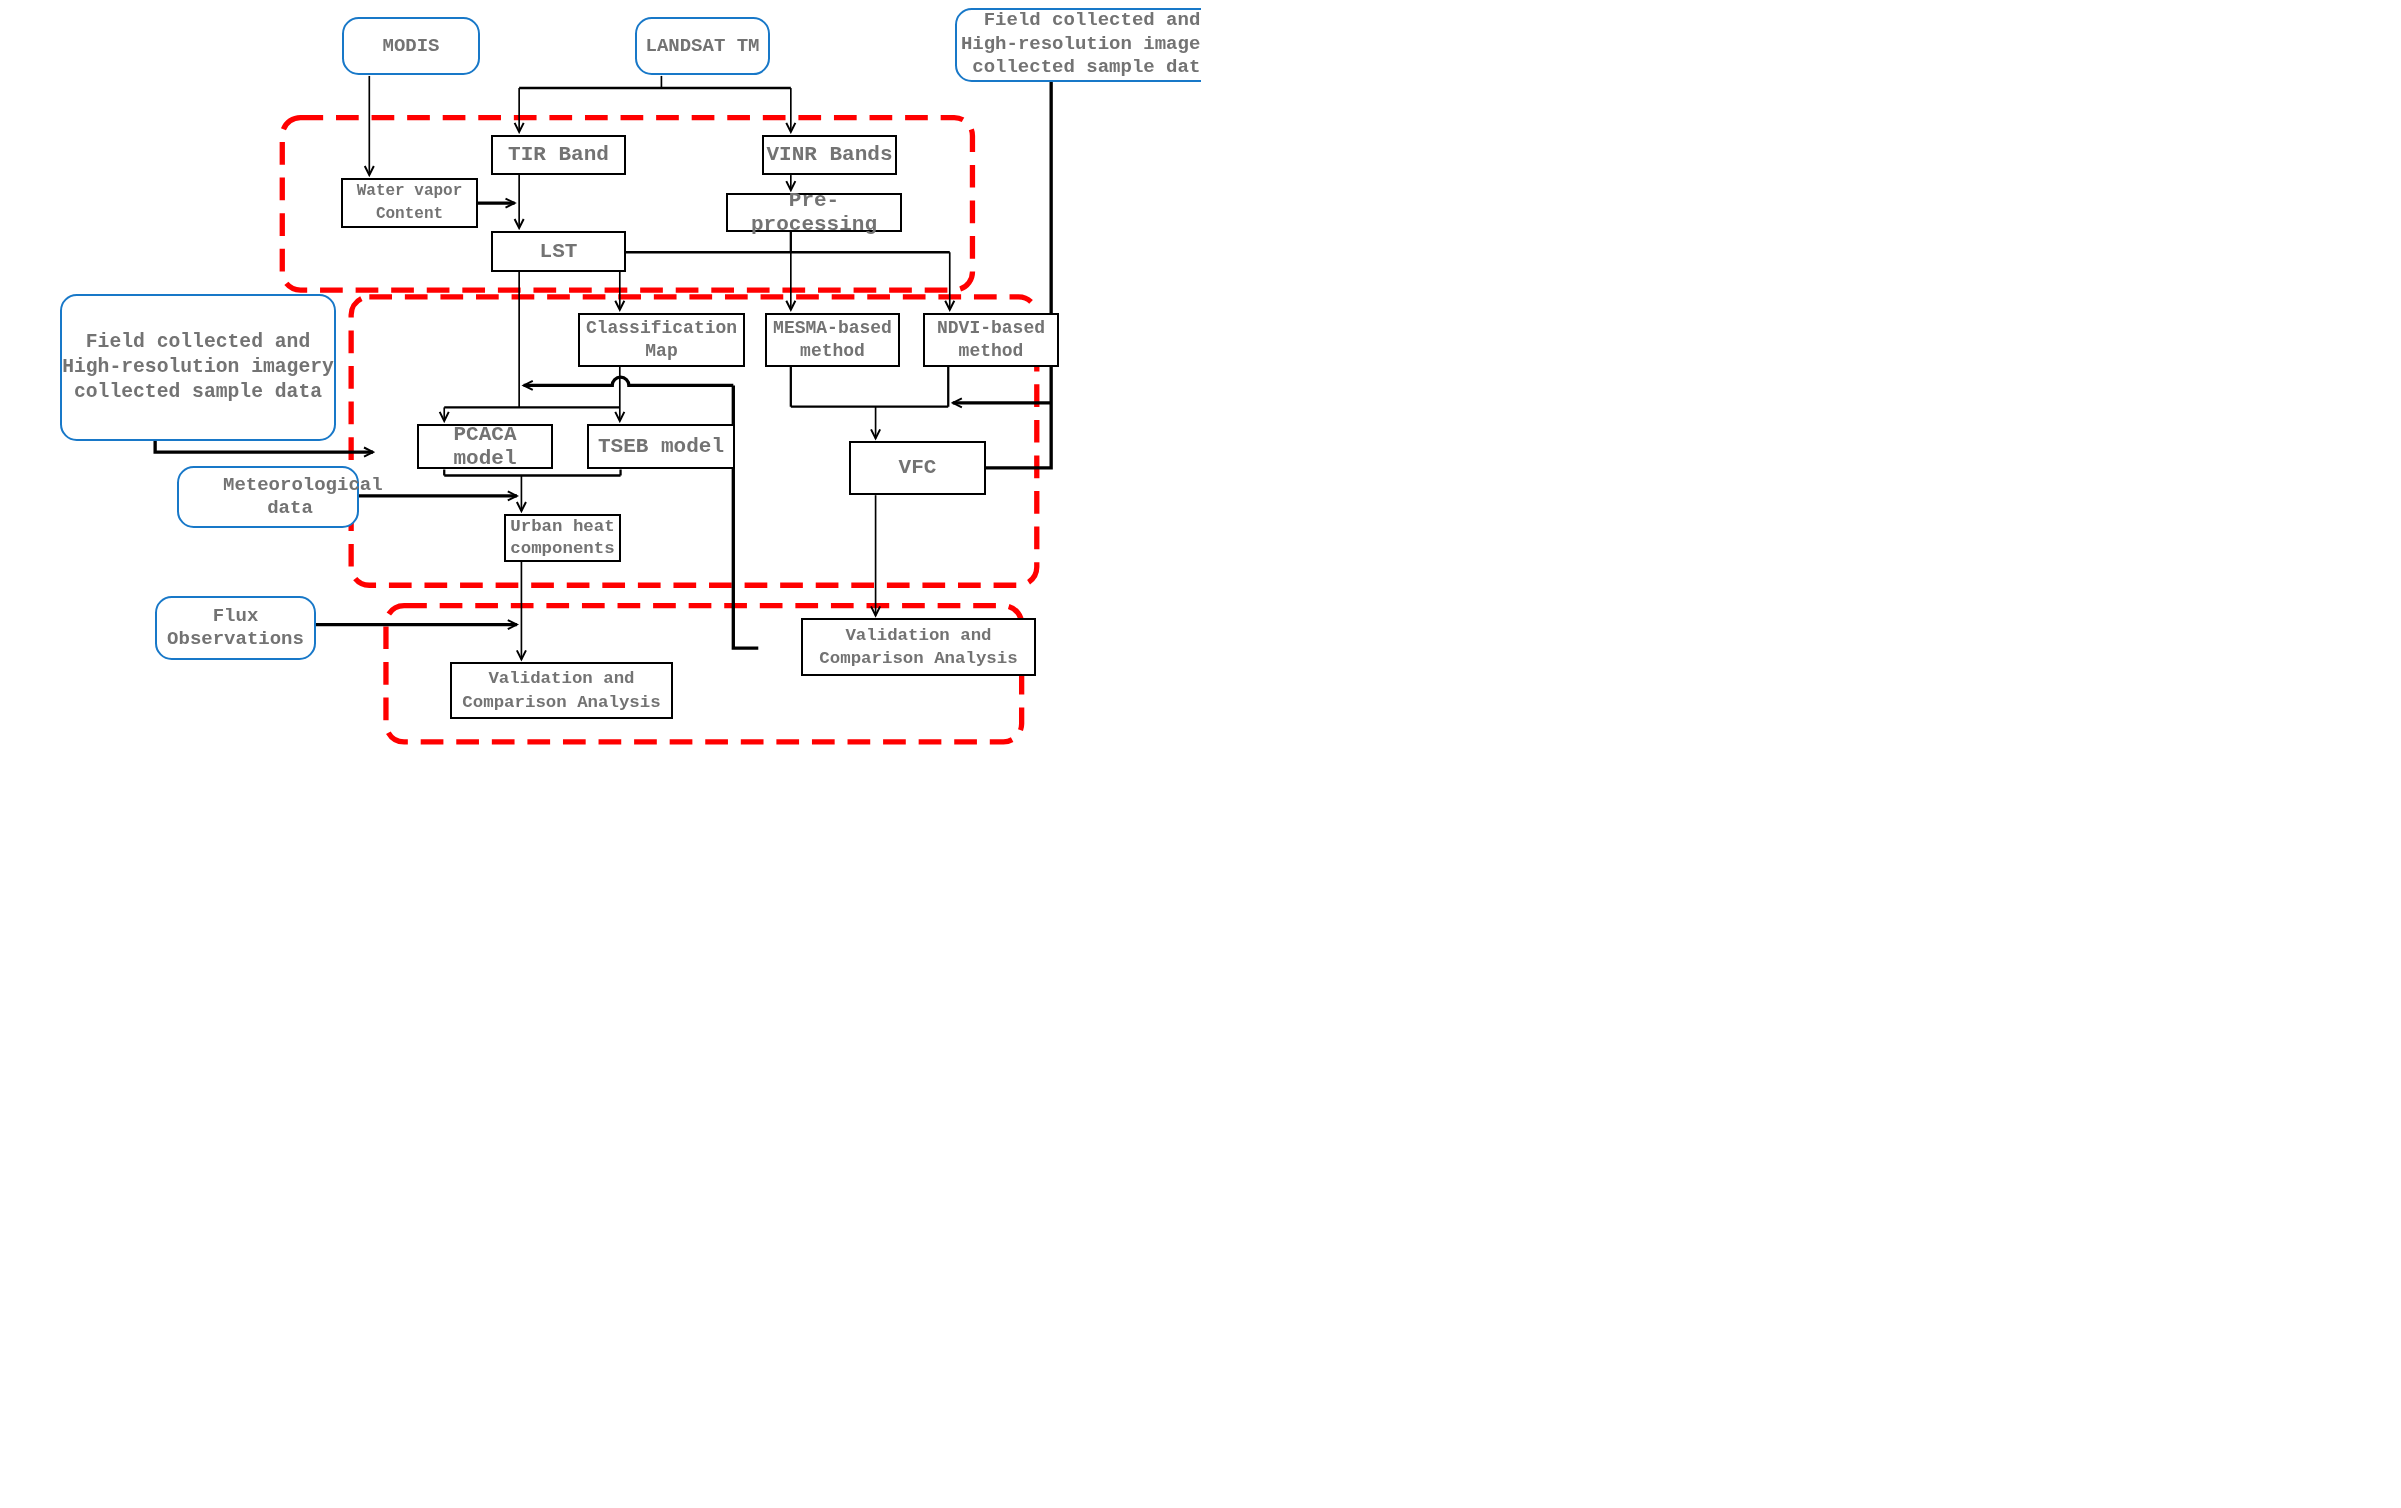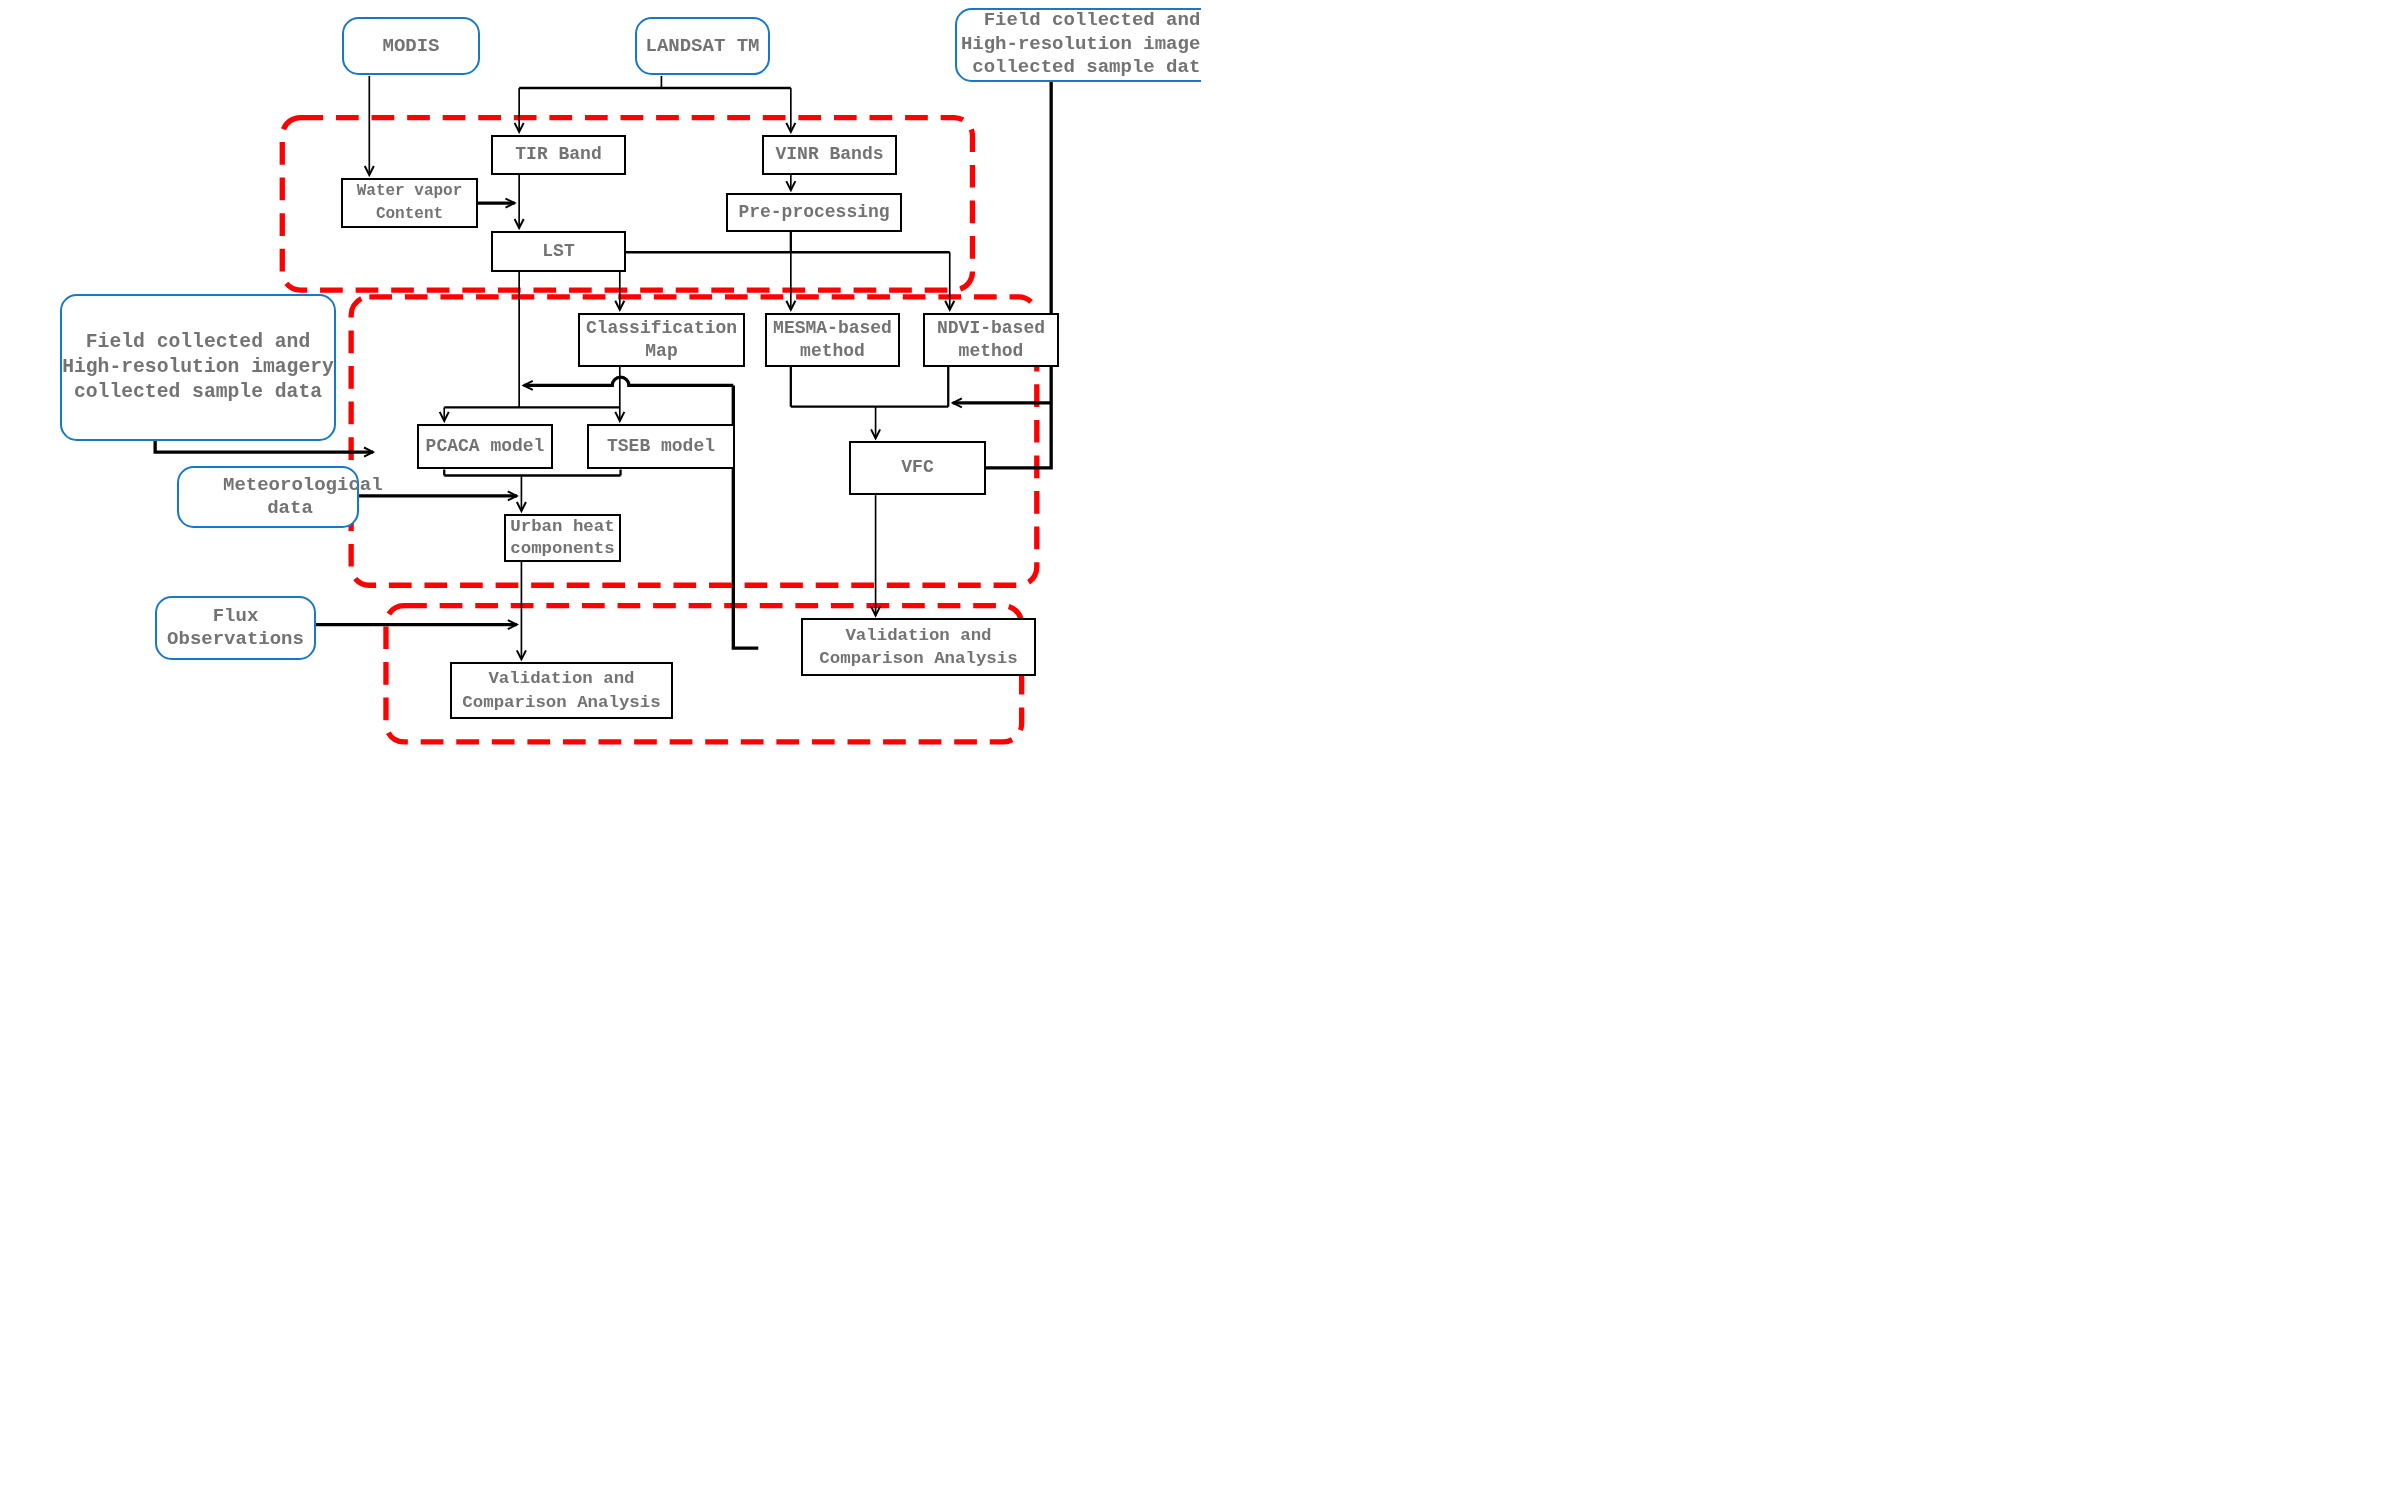--- a/index.html
+++ b/index.html
@@ -21,21 +21,21 @@
     text-align:center;
     margin-left:41px;
   }
   .blue {
     border:2.3px solid #1878c8;
     border-radius:16.7px;
     font-size:19px; line-height:23.5px;
   }
   .white {
     border:2.3px solid #000000;
-    font-size:18px; line-height:23.5px;
+    font-size:21px; line-height:23.5px;
   }
   .box-label { white-space:pre-line; display:block; width:100%; text-align:center; }
   
   #n-modis   { left:301px; top:17.4px;  width:138px; height:58px; }
   #n-landsat { left:594px; top:17.4px;  width:135px; height:58px;align-items:center; }
   #n-fieldtr { left:914px;top:7.6px;  width:274px; height:74px; }
   #n-fieldl  { left:19px;  top:294px; width:276px; height:147px; font-size:19.7px; line-height:25px;}
   #n-meteo   { left:136px; top:466px; width:182px; height:62px;padding-left:44px; }
   #n-flux    { left:114px; top:596px; width:161px; height:64px;justify-content:flex-end; }
   #n-tir     { left:450px; top:135px; width:135px; height:40px; }

